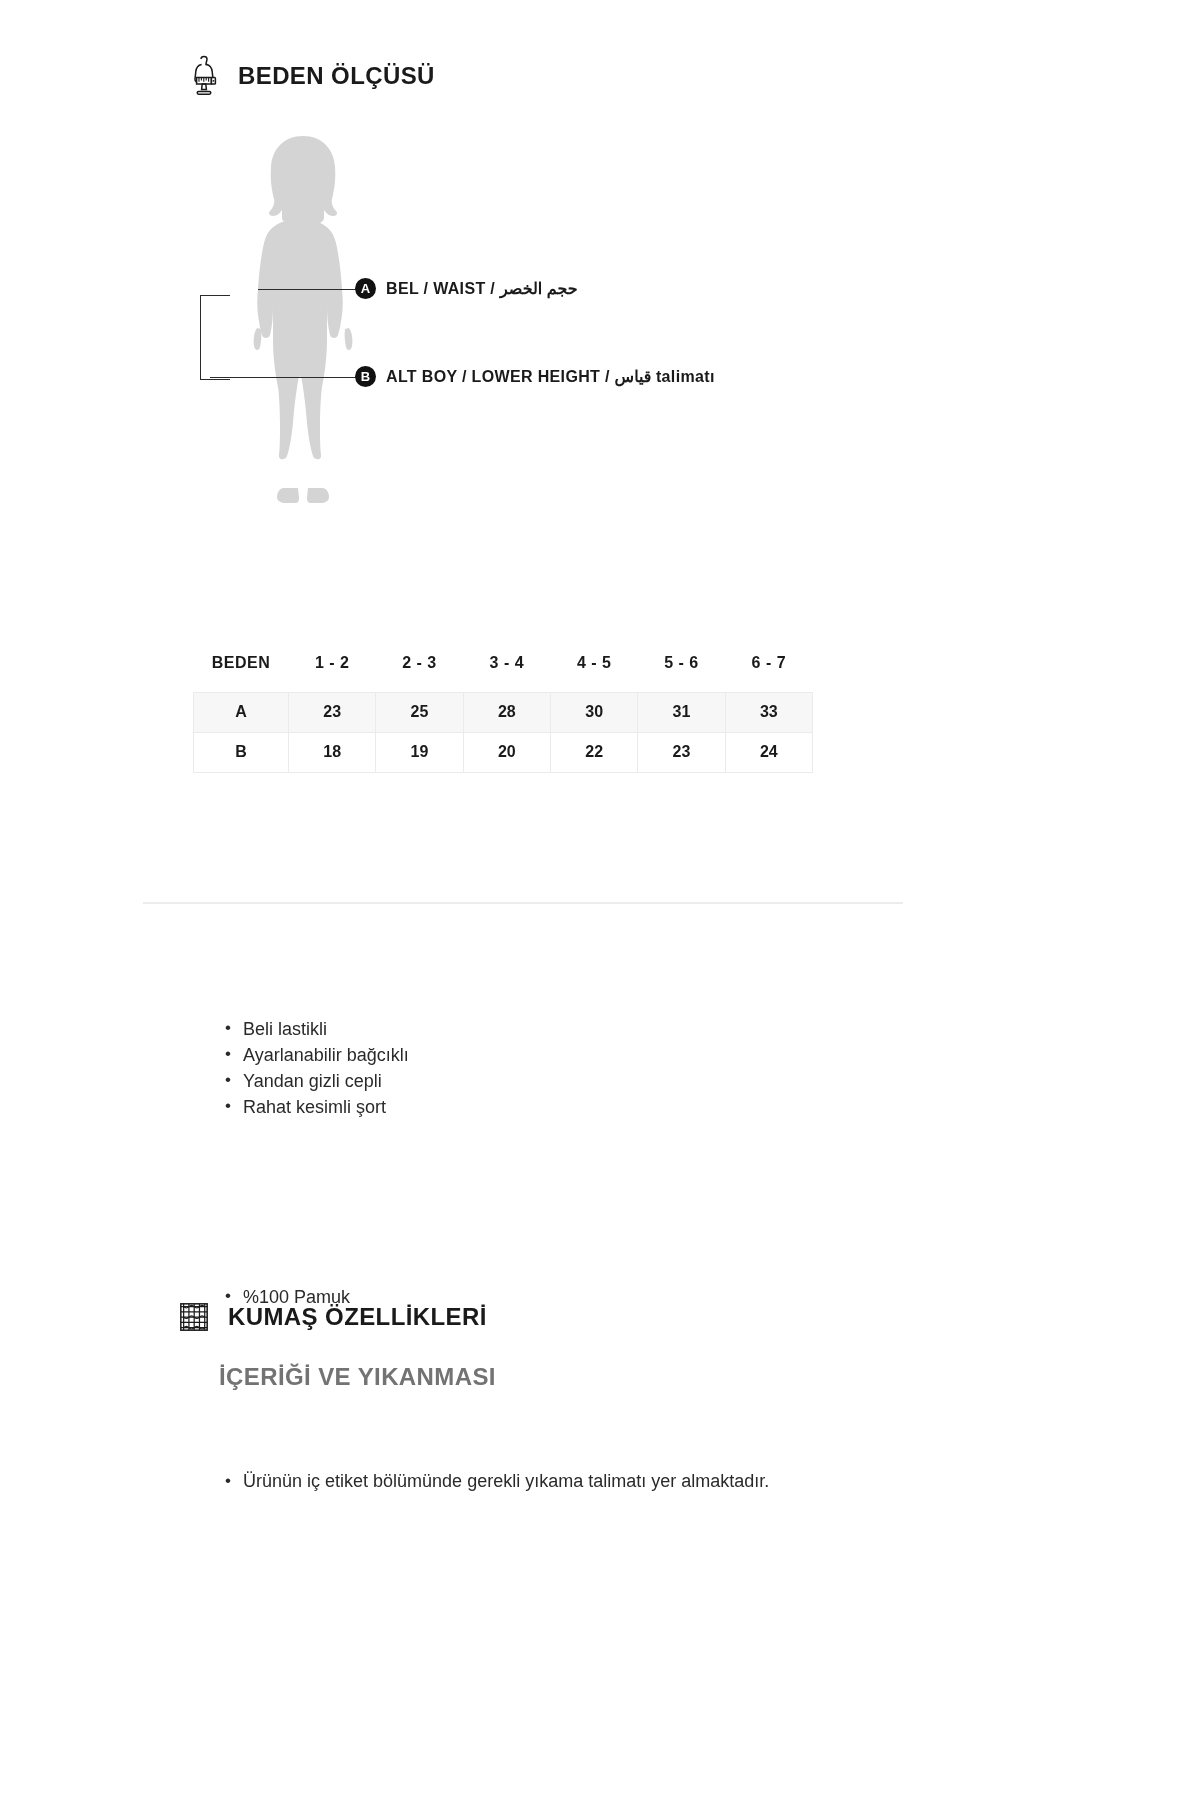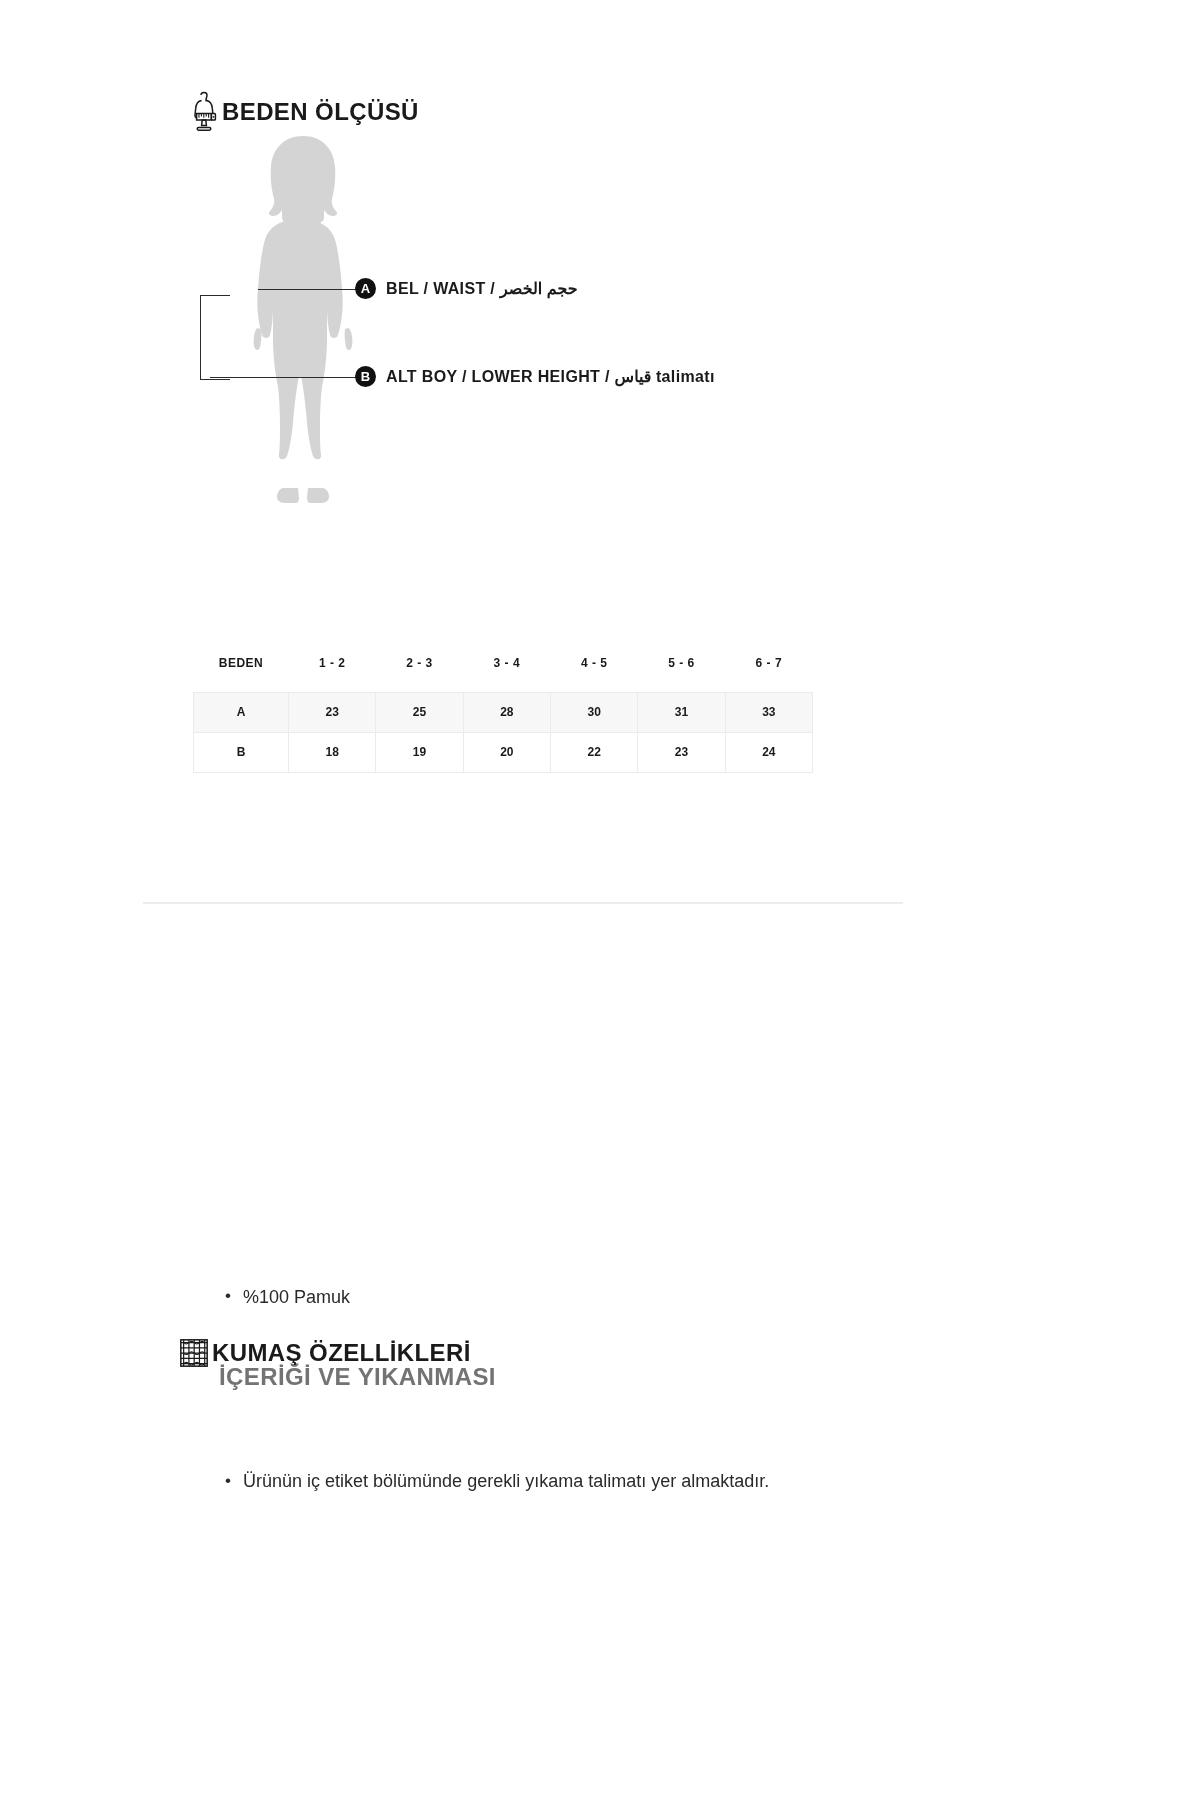--- a/index.html
+++ b/index.html
@@ -15,21 +15,21 @@
     position: relative;
     width: 1200px;
     height: 1800px;
     overflow: hidden;
   }
 
   
   .sec-head {
     display: flex;
     align-items: center;
-    margin-top: 36px;
+    gap: 16px;
   }
   .sec-head .icon {
     width: 36px;
     height: 42px;
     display: flex;
     align-items: center;
     justify-content: center;
     flex: 0 0 auto;
   }
   .sec-head .title {
@@ -111,21 +111,21 @@
   #beden-tablosu-head { position: absolute; left: 186px; top: 570px; }
 
   #size-table {
     position: absolute;
     left: 193px;
     top: 652px;
     width: 620px;
     border-collapse: collapse;
   }
   #size-table th, #size-table td {
-    font-size: 12px;
+    font-size: 16px;
     text-align: center;
     color: #1a1a1a;
     height: 40px;
     vertical-align: middle;
   }
   #size-table thead th {
     font-weight: 700;
     letter-spacing: 0.5px;
     padding-bottom: 18px;
     background: transparent;
@@ -309,20 +309,26 @@
         <td>22</td>
         <td>23</td>
         <td>24</td>
       </tr>
     </tbody>
   </table>
 
   <div id="divider"></div>
 
 
+  <ul id="urun-list">
+    <li>Beli lastikli</li>
+    <li>Ayarlanabilir bağcıklı</li>
+    <li>Yandan gizli cepli</li>
+    <li>Rahat kesimli şort</li>
+  </ul>
 
   <div class="sec-head" id="kumas-head">
     <span class="icon">
       <svg viewBox="0 0 34 34" width="32" height="32" fill="none" stroke="#1a1a1a" stroke-width="1.3">
         <path d="M3 6 h28 M3 11.6 h28 M3 17.2 h28 M3 22.8 h28 M3 28.4 h28"></path>
         <path d="M6 3 v28 M11.6 3 v28 M17.2 3 v28 M22.8 3 v28 M28.4 3 v28"></path>
         <rect x="3" y="3" width="28" height="28" stroke-width="1.6"></rect>
         <path d="M6 6 q2.8 2.8 5.6 0 q2.8 -2.8 5.6 0 q2.8 2.8 5.6 0 q2.8 -2.8 5.6 0" stroke-width="1.1"></path>
         <path d="M6 17.2 q2.8 2.8 5.6 0 q2.8 -2.8 5.6 0 q2.8 2.8 5.6 0 q2.8 -2.8 5.6 0" stroke-width="1.1"></path>
         <path d="M6 28.4 q2.8 -2.8 5.6 0 q2.8 2.8 5.6 0 q2.8 -2.8 5.6 0 q2.8 2.8 5.6 0" stroke-width="1.1"></path>

